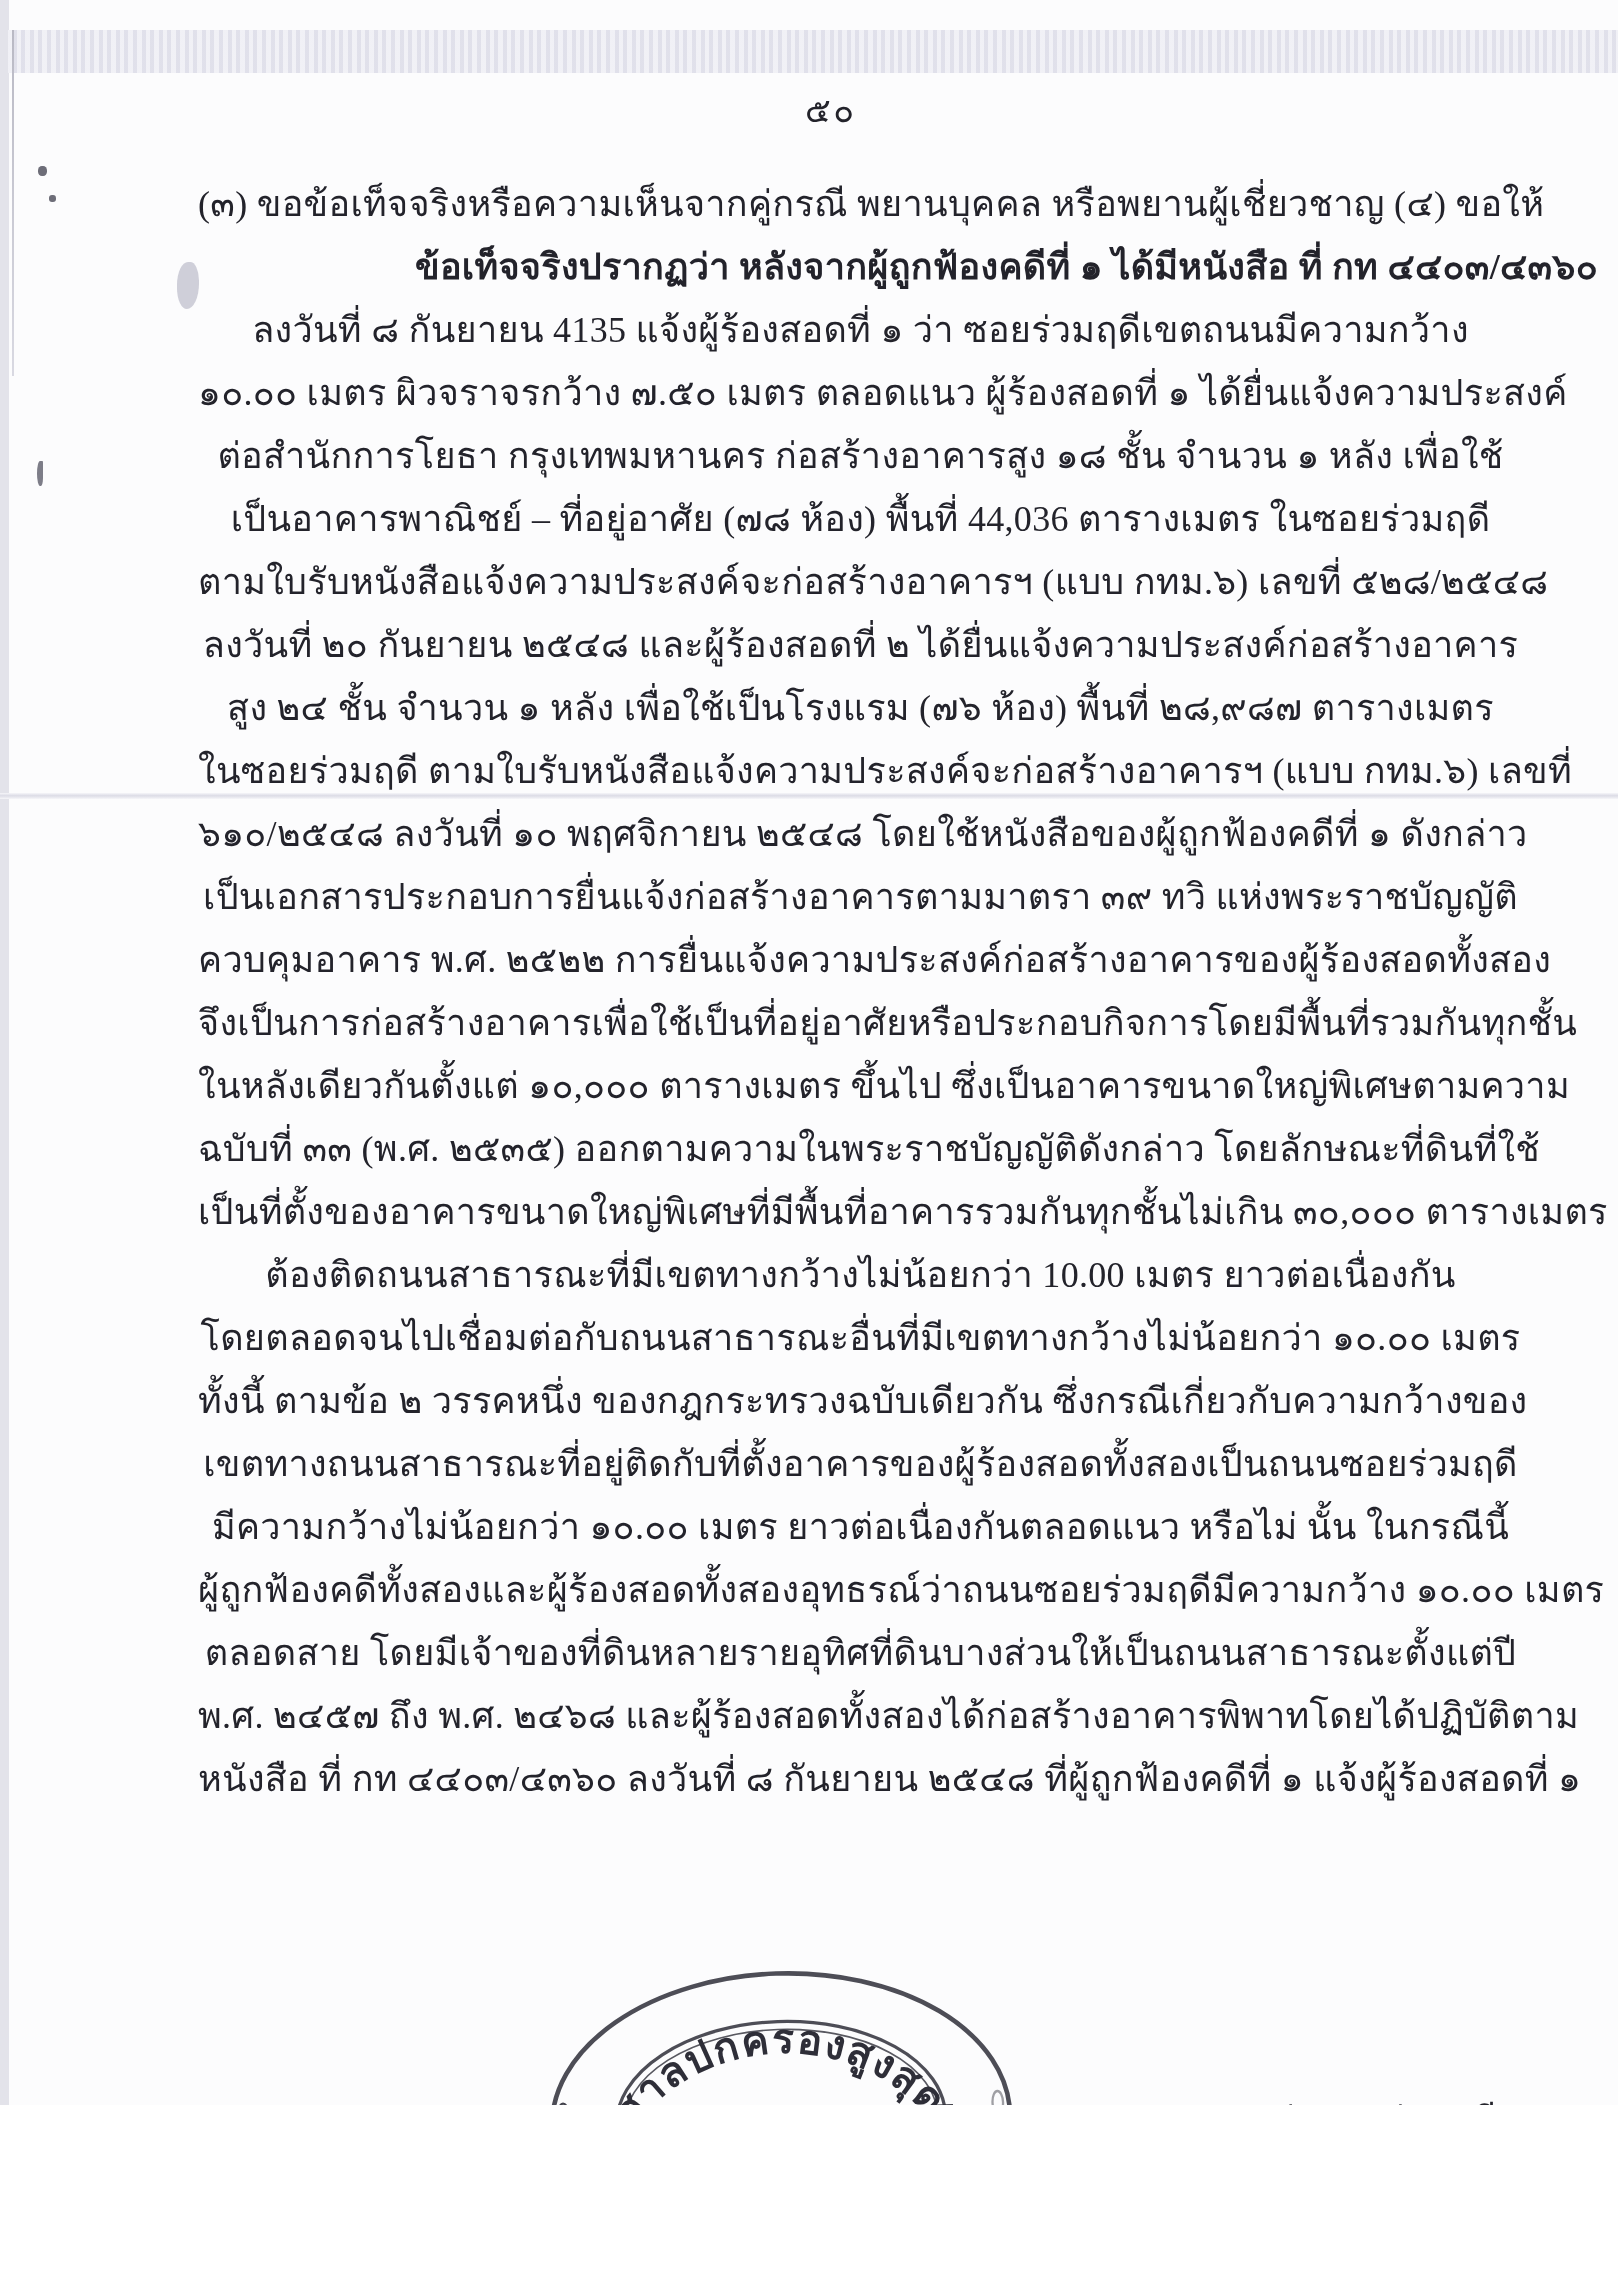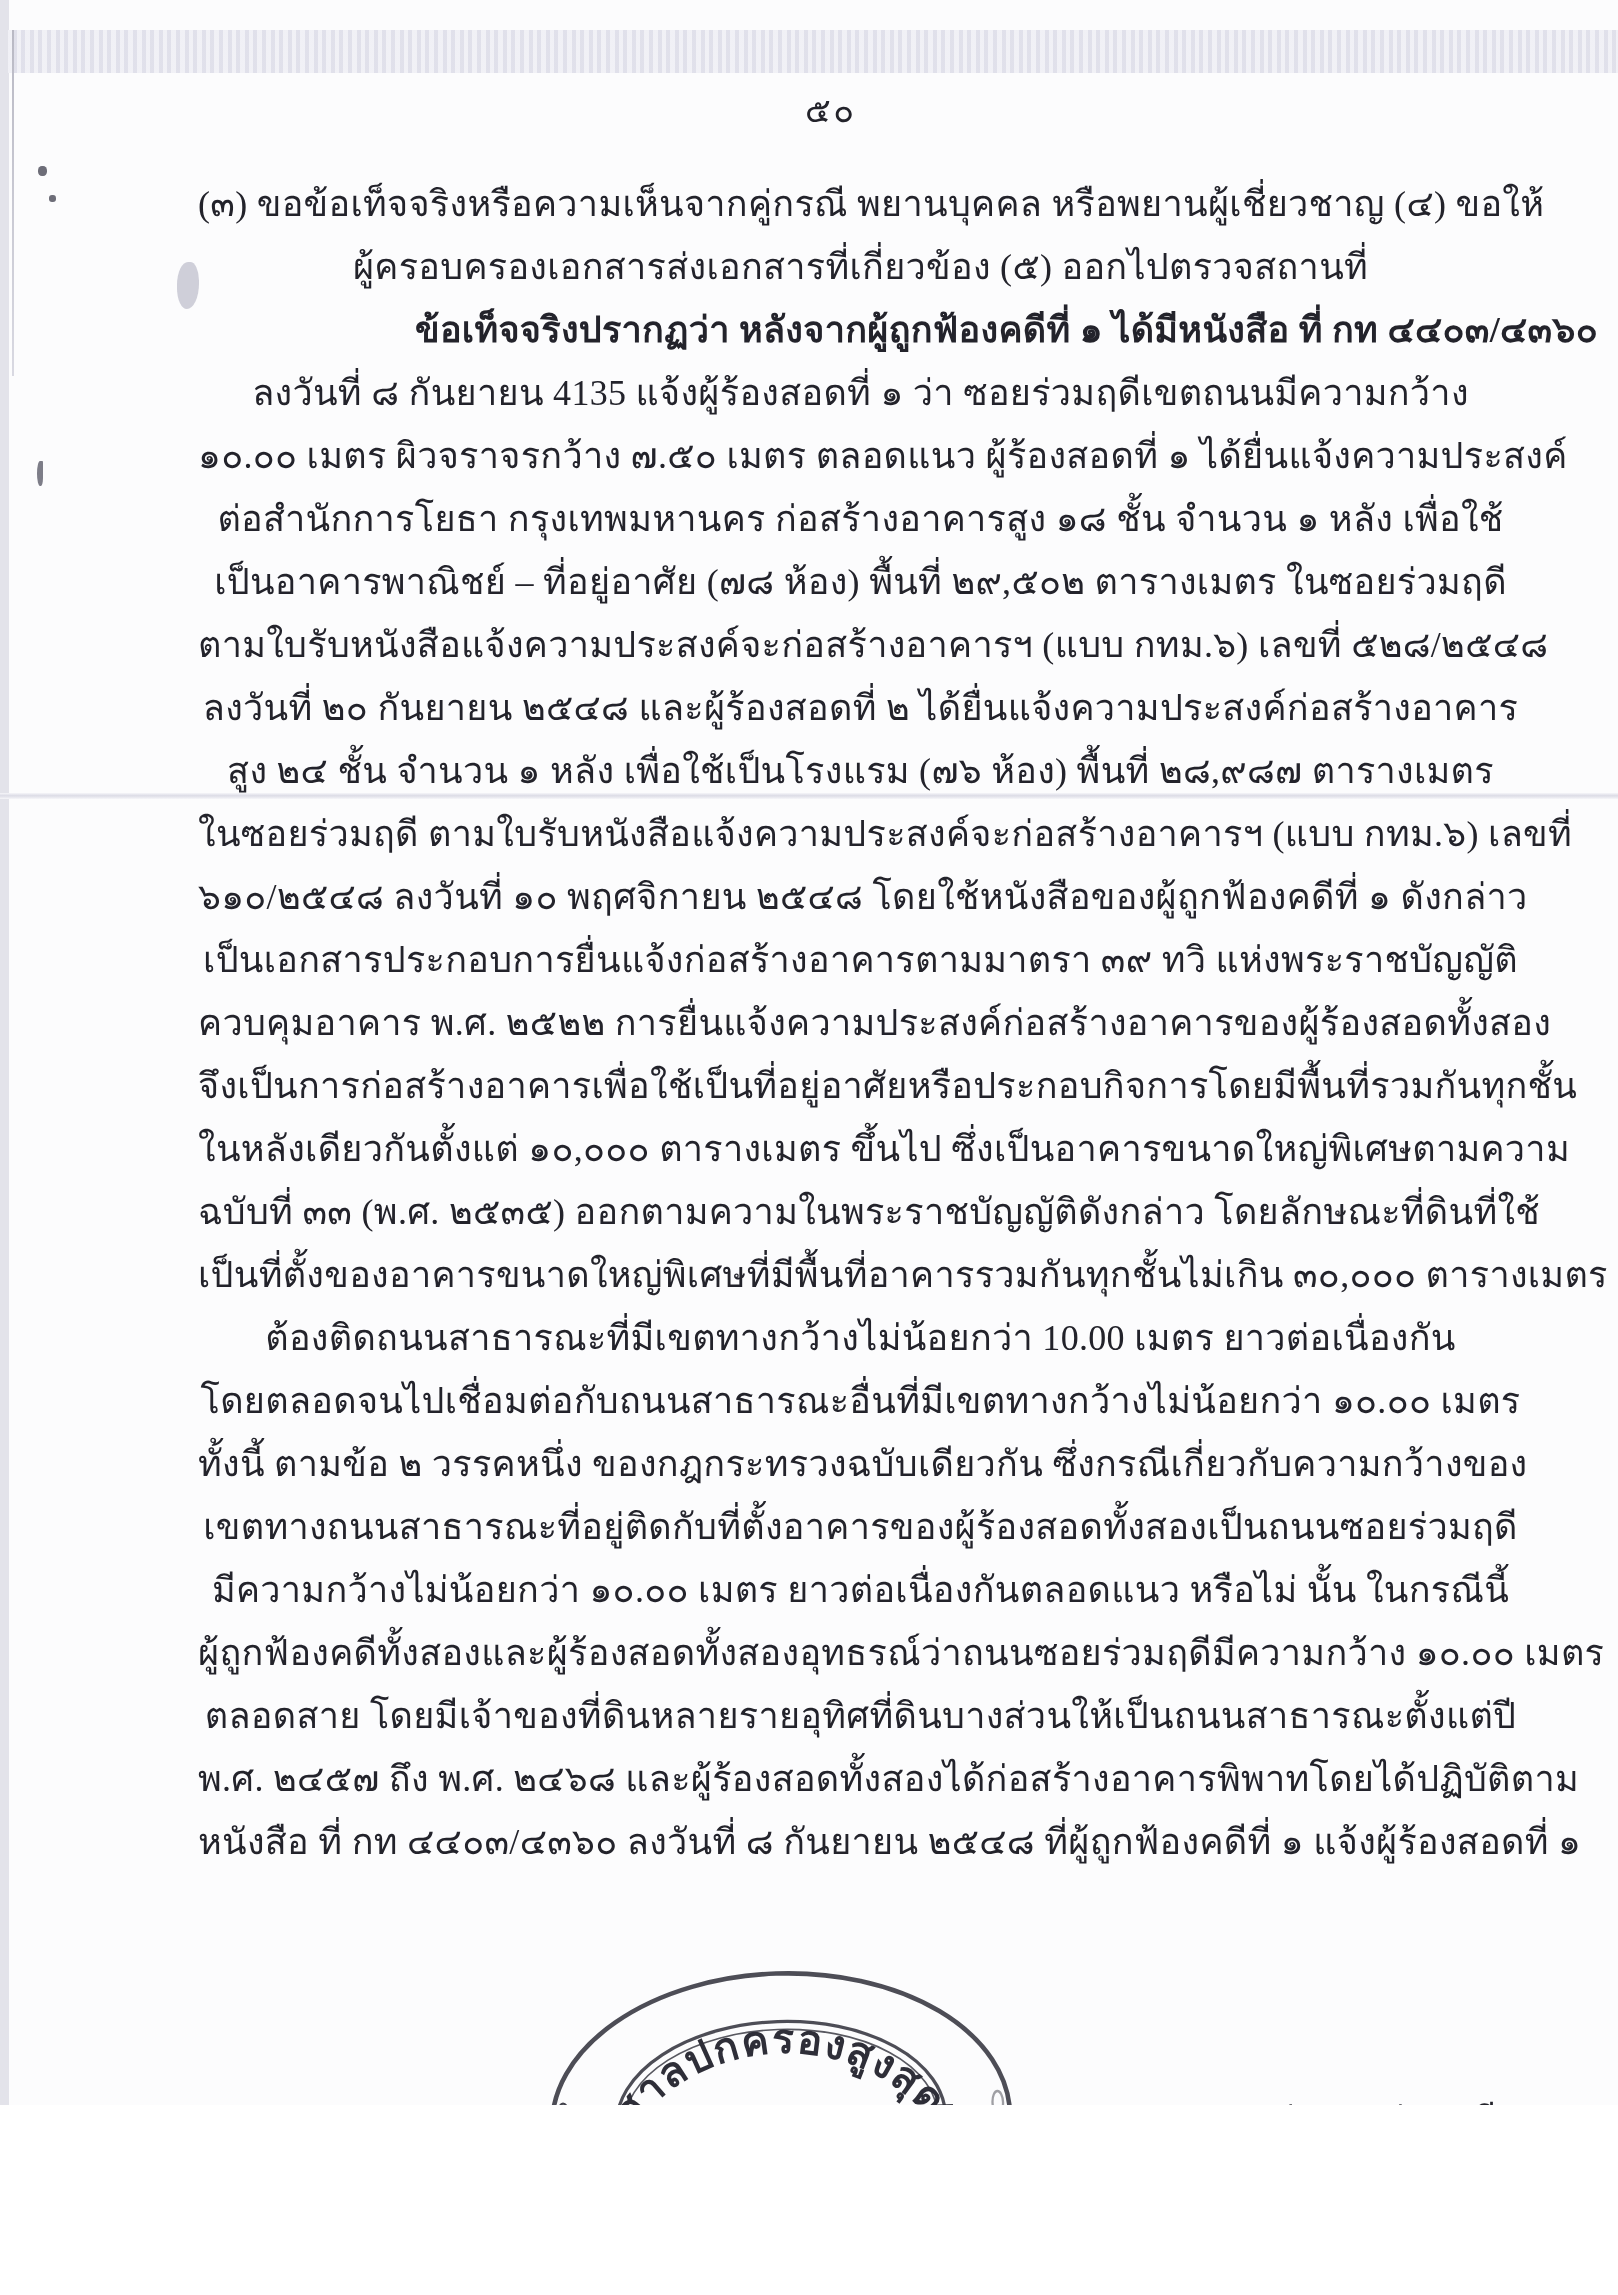--- a/index.html
+++ b/index.html
@@ -75,26 +75,25 @@
   <div class="fold-line"></div>
   <div class="speck s1"></div>
   <div class="speck s2"></div>
   <div class="speck s3"></div>
   <div class="blob"></div>
 
   <div class="page-number">๕๐</div>
 
   <div class="textblock">
     <div class="line">(๓) ขอข้อเท็จจริงหรือความเห็นจากคู่กรณี พยานบุคคล หรือพยานผู้เชี่ยวชาญ (๔) ขอให้</div>
-    <div class="line">ผู้ครอบครองเอกสารส่งเอกสารที่เกี่ยวข้อง (๕) ออกไปตรวจสถานที่</div>
     <div class="line indent">ข้อเท็จจริงปรากฏว่า หลังจากผู้ถูกฟ้องคดีที่ ๑ ได้มีหนังสือ ที่ กท ๔๔๐๓/๔๓๖๐</div>
     <div class="line">ลงวันที่ ๘ กันยายน 4135 แจ้งผู้ร้องสอดที่ ๑ ว่า ซอยร่วมฤดีเขตถนนมีความกว้าง</div>
     <div class="line">๑๐.๐๐ เมตร ผิวจราจรกว้าง ๗.๕๐ เมตร ตลอดแนว ผู้ร้องสอดที่ ๑ ได้ยื่นแจ้งความประสงค์</div>
     <div class="line">ต่อสำนักการโยธา กรุงเทพมหานคร ก่อสร้างอาคารสูง ๑๘ ชั้น จำนวน ๑ หลัง เพื่อใช้</div>
-    <div class="line">เป็นอาคารพาณิชย์ – ที่อยู่อาศัย (๗๘ ห้อง) พื้นที่ ๒๙,๕๐๒ ตารางเมตร ในซอยร่วมฤดี</div>
+    <div class="line">เป็นอาคารพาณิชย์ – ที่อยู่อาศัย (๗๘ ห้อง) พื้นที่ 44,036 ตารางเมตร ในซอยร่วมฤดี</div>
     <div class="line">ตามใบรับหนังสือแจ้งความประสงค์จะก่อสร้างอาคารฯ (แบบ กทม.๖) เลขที่ ๕๒๘/๒๕๔๘</div>
     <div class="line">ลงวันที่ ๒๐ กันยายน ๒๕๔๘ และผู้ร้องสอดที่ ๒ ได้ยื่นแจ้งความประสงค์ก่อสร้างอาคาร</div>
     <div class="line">สูง ๒๔ ชั้น จำนวน ๑ หลัง เพื่อใช้เป็นโรงแรม (๗๖ ห้อง) พื้นที่ ๒๘,๙๘๗ ตารางเมตร</div>
     <div class="line">ในซอยร่วมฤดี ตามใบรับหนังสือแจ้งความประสงค์จะก่อสร้างอาคารฯ (แบบ กทม.๖) เลขที่</div>
     <div class="line">๖๑๐/๒๕๔๘ ลงวันที่ ๑๐ พฤศจิกายน ๒๕๔๘ โดยใช้หนังสือของผู้ถูกฟ้องคดีที่ ๑ ดังกล่าว</div>
     <div class="line">เป็นเอกสารประกอบการยื่นแจ้งก่อสร้างอาคารตามมาตรา ๓๙ ทวิ แห่งพระราชบัญญัติ</div>
     <div class="line">ควบคุมอาคาร พ.ศ. ๒๕๒๒  การยื่นแจ้งความประสงค์ก่อสร้างอาคารของผู้ร้องสอดทั้งสอง</div>
     <div class="line">จึงเป็นการก่อสร้างอาคารเพื่อใช้เป็นที่อยู่อาศัยหรือประกอบกิจการโดยมีพื้นที่รวมกันทุกชั้น</div>
     <div class="line">ในหลังเดียวกันตั้งแต่ ๑๐,๐๐๐ ตารางเมตร ขึ้นไป ซึ่งเป็นอาคารขนาดใหญ่พิเศษตามความ</div>
     <div class="line">ฉบับที่ ๓๓ (พ.ศ. ๒๕๓๕) ออกตามความในพระราชบัญญัติดังกล่าว โดยลักษณะที่ดินที่ใช้</div>

